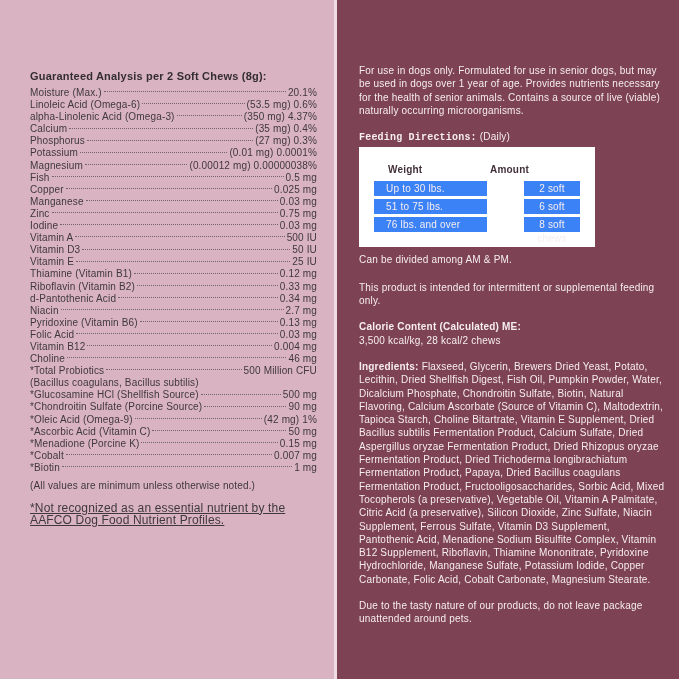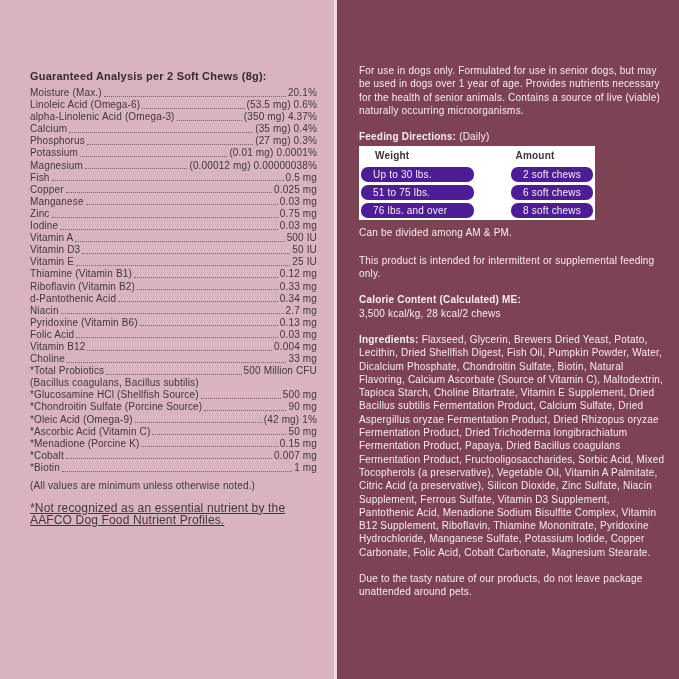--- a/index.html
+++ b/index.html
@@ -15,52 +15,52 @@
     background:#d9b3c1;
     border-right:3px solid #eedbe3;
     padding:70px 17px 0 30px;
     color:#3f383c;
   }
   .ga-title {
     font-weight:bold; font-size:11px; color:#332d31;
     letter-spacing:.2px; margin-bottom:5px;
   }
   .ga-row {
-    display:flex; align-items:flex-end;
+    display:flex; align-items:center;
     font-size:10px; line-height:12.1px; letter-spacing:.15px;
   }
   .ga-label { order:1; white-space:nowrap; }
   .ga-dots  { order:2; flex:1 1 auto; border-bottom:1.4px dotted #6e6469; margin:0 2px 2.5px 2px; min-width:6px; }
   .ga-value { order:3; white-space:nowrap; }
   .ga-value:empty + .ga-dots { display:none; }
   .ga-note { font-size:10px; line-height:12.5px; margin-top:6px; letter-spacing:.15px; }
   .ga-footnote { font-size:12px; line-height:12.5px; margin-top:9px; width:290px; letter-spacing:.15px;text-decoration:underline; }
   
   .right-panel {
     position:absolute; left:340px; top:0; width:339px; height:679px;
     background:#7d4254; color:#f6edf1;
     padding:64px 14px 0 19px;
     font-size:10px; line-height:13.3px; letter-spacing:.2px;
   }
   .rp-para { margin-bottom:13px; }
   .fd-heading { font-size:10px; margin-bottom:3px; }
-  .fd-heading b { font-weight:bold; }
+  .fd-heading b { font-weight:bold;font-family:Liberation Mono, monospace; }
   .fd-table {
-    background:#ffffff; padding:2px; width:236px; margin-bottom:6px;
+    background:#ffffff; padding:15px; width:236px; margin-bottom:6px;
   }
   .fd-hrow, .fd-row { display:flex; gap:3px; }
   .fd-hrow { background:#ffffff; }
   .fd-hcell {
     color:#42303a; font-weight:bold; padding:1px 0 2px 14px; height:16px;
   }
   .fd-hcell.c1 { width:113px; }
-  .fd-hcell.c2 { flex:1; text-align:center; padding-left:0; }
+  .fd-hcell.c2 { flex:1; text-align:left; padding-left:0; }
   .fd-row { margin-top:3px; }
   .fd-cell {
-    background:#4c1d95; color:#f6edf1; height:15px; padding:1px 0 0 12px;border-radius:7px;
+    background:#3b82f6; color:#f6edf1; height:15px; padding:1px 0 0 12px;
   }
   .fd-cell.c1 { width:113px; }
   .fd-cell.c2 { flex:1; text-align:center; padding-left:0;margin-left:34px; }
   .fd-note { margin-bottom:14px; }
   .cal-label { font-weight:bold; }
   .ing-para { margin-bottom:13px; }
   .ing-para b { font-weight:bold; }
 </style>
 </head>
 <body>
@@ -175,21 +175,21 @@
         <span class="ga-value">0.03 mg</span>
         <span class="ga-dots"></span>
     </div>
       <div class="ga-row">
       <span class="ga-label">Vitamin B12</span>
         <span class="ga-value">0.004 mg</span>
         <span class="ga-dots"></span>
     </div>
       <div class="ga-row">
       <span class="ga-label">Choline</span>
-        <span class="ga-value">33 mg</span>
+        <span class="ga-value">46 mg</span>
         <span class="ga-dots"></span>
     </div>
       <div class="ga-row">
       <span class="ga-label">*Total Probiotics</span>
         <span class="ga-value">500 Million CFU</span>
         <span class="ga-dots"></span>
     </div>
       <div class="ga-row">
       <span class="ga-label">(Bacillus coagulans, Bacillus subtilis)</span>
         <span class="ga-value"></span>

